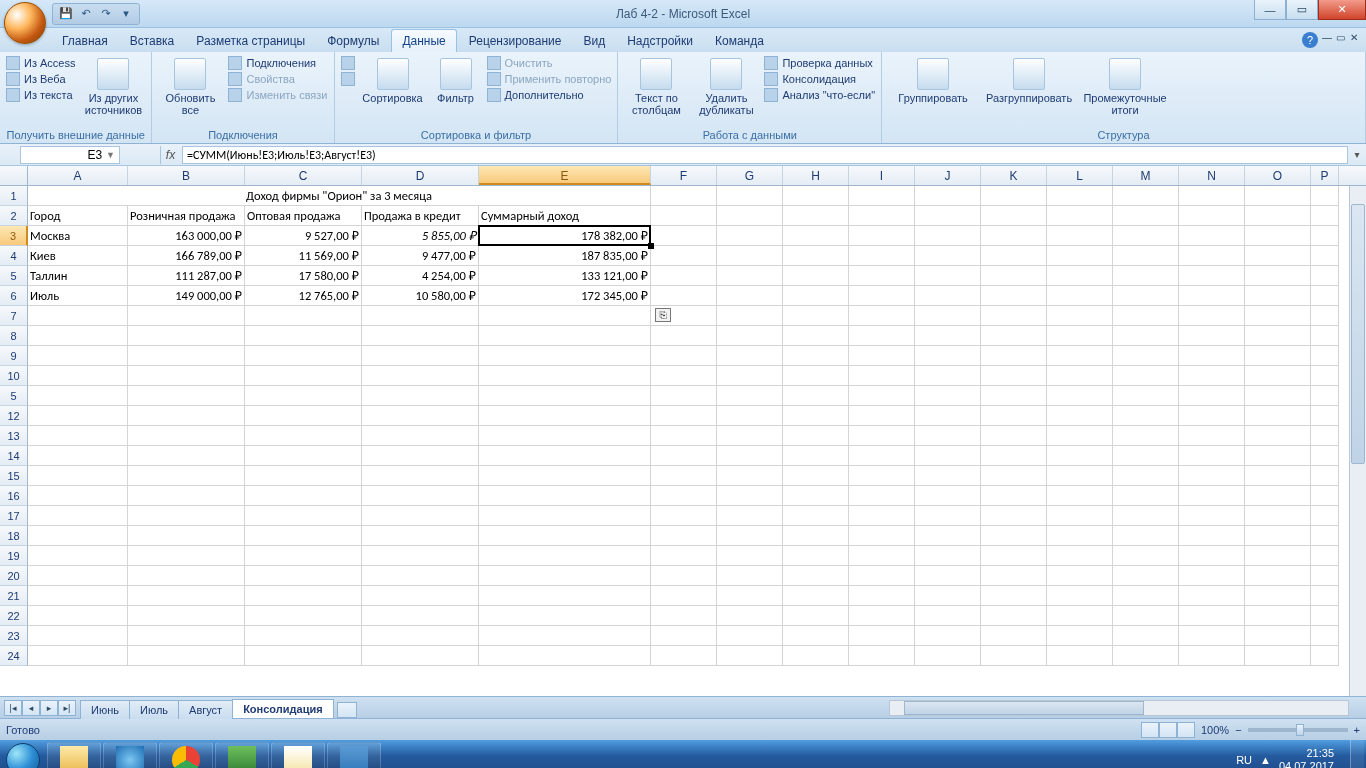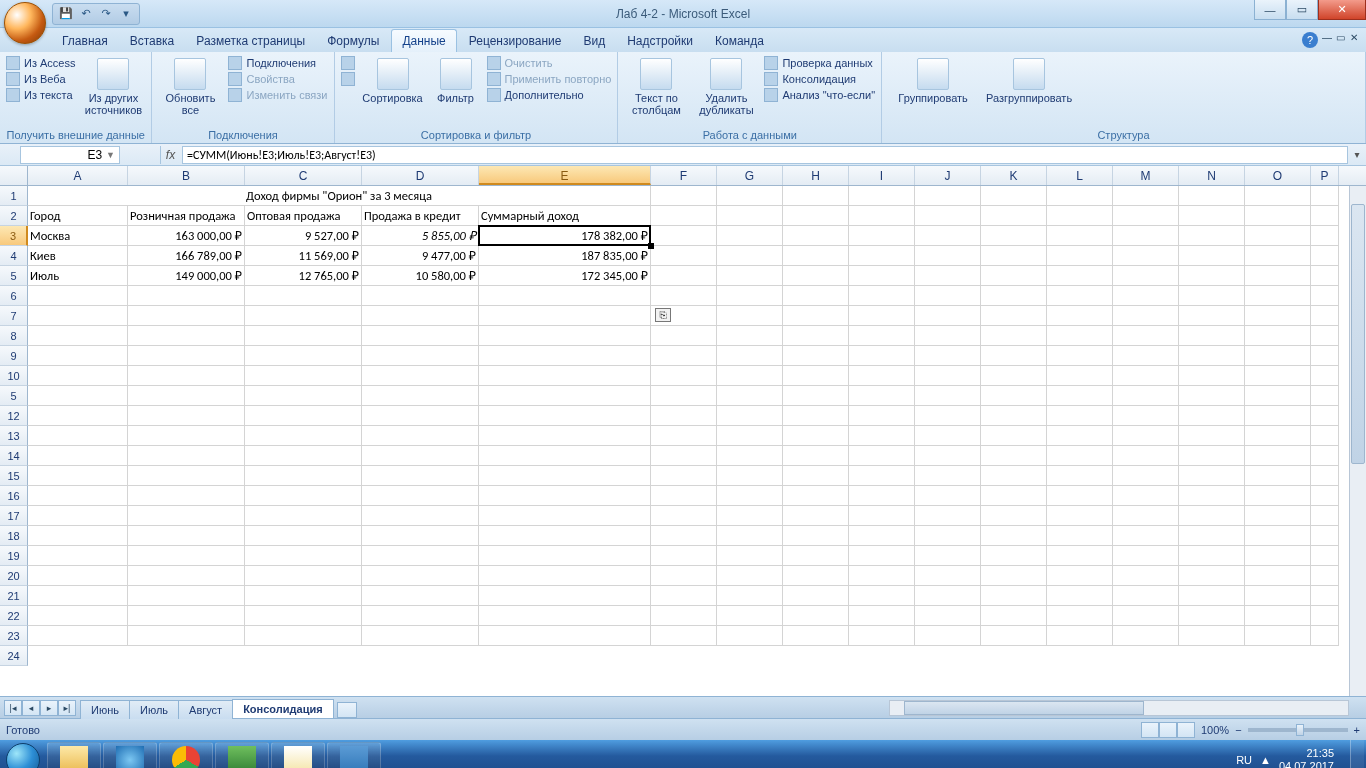--- a/index.html
+++ b/index.html
@@ -243,20 +243,24 @@
   </div>
   <div class="rgroup" style="flex:1">
     <div class="rgroup-body">
       <div class="rbtn-tall wide">
           <div class="ricon-lg"></div>
           <span>Группировать</span>
         </div>
       <div class="rbtn-tall wide">
           <div class="ricon-lg"></div>
           <span>Разгруппировать</span>
+        </div>
+      <div class="rbtn-tall wide">
+          <div class="ricon-lg"></div>
+          <span>Промежуточные итоги</span>
         </div>
     </div>
     <div class="rgroup-title">Структура</div>
   </div>
 </div>
 
 <div class="namebox-row" style="position:relative">
   <div class="namebox">
       <span>E3</span>
       <span class="dd">▼</span>
@@ -376,20 +380,38 @@
           <div class="cell" style="width: 66px;"></div>
           <div class="cell" style="width: 66px;"></div>
           <div class="cell" style="width: 66px;"></div>
           <div class="cell" style="width: 66px;"></div>
           <div class="cell" style="width: 66px;"></div>
           <div class="cell" style="width: 66px;"></div>
           <div class="cell" style="width: 66px;"></div>
           <div class="cell" style="width: 28px;"></div>
         </div>
         <div class="row">
+          <div class="cell" style="width: 100px;">Таллин</div>
+          <div class="cell right" style="width: 117px;">111 287,00 ₽</div>
+          <div class="cell right" style="width: 117px;">17 580,00 ₽</div>
+          <div class="cell right" style="width: 117px;">4 254,00 ₽</div>
+          <div class="cell right" style="width: 172px;">133 121,00 ₽</div>
+          <div class="cell" style="width: 66px;"></div>
+          <div class="cell" style="width: 66px;"></div>
+          <div class="cell" style="width: 66px;"></div>
+          <div class="cell" style="width: 66px;"></div>
+          <div class="cell" style="width: 66px;"></div>
+          <div class="cell" style="width: 66px;"></div>
+          <div class="cell" style="width: 66px;"></div>
+          <div class="cell" style="width: 66px;"></div>
+          <div class="cell" style="width: 66px;"></div>
+          <div class="cell" style="width: 66px;"></div>
+          <div class="cell" style="width: 28px;"></div>
+        </div>
+        <div class="row">
           <div class="cell" style="width: 100px;">Июль</div>
           <div class="cell right" style="width: 117px;">149 000,00 ₽</div>
           <div class="cell right" style="width: 117px; text-align: right;">12 765,00 ₽</div>
           <div class="cell right" style="width: 117px;">10 580,00 ₽</div>
           <div class="cell right" style="width: 172px;">172 345,00 ₽</div>
           <div class="cell" style="width: 66px;"></div>
           <div class="cell" style="width: 66px;"></div>
           <div class="cell" style="width: 66px;"></div>
           <div class="cell" style="width: 66px;"></div>
           <div class="cell" style="width: 66px;"></div>

